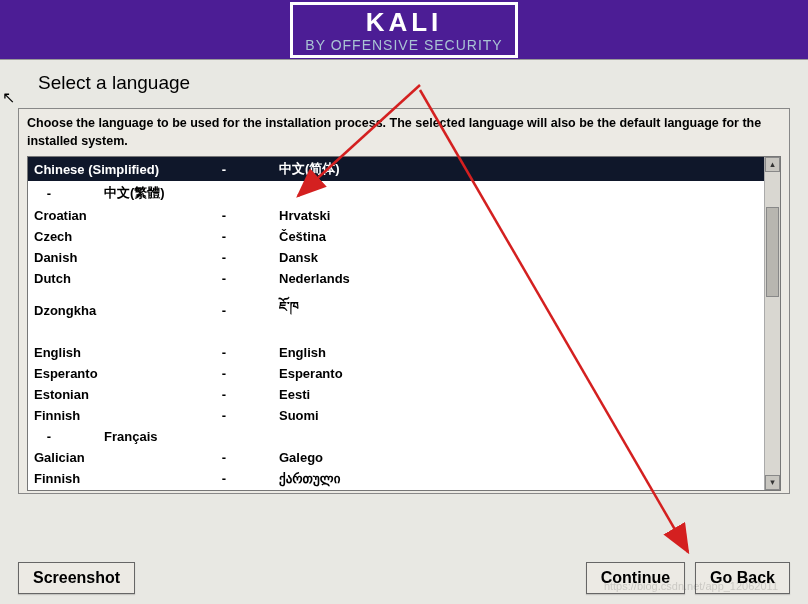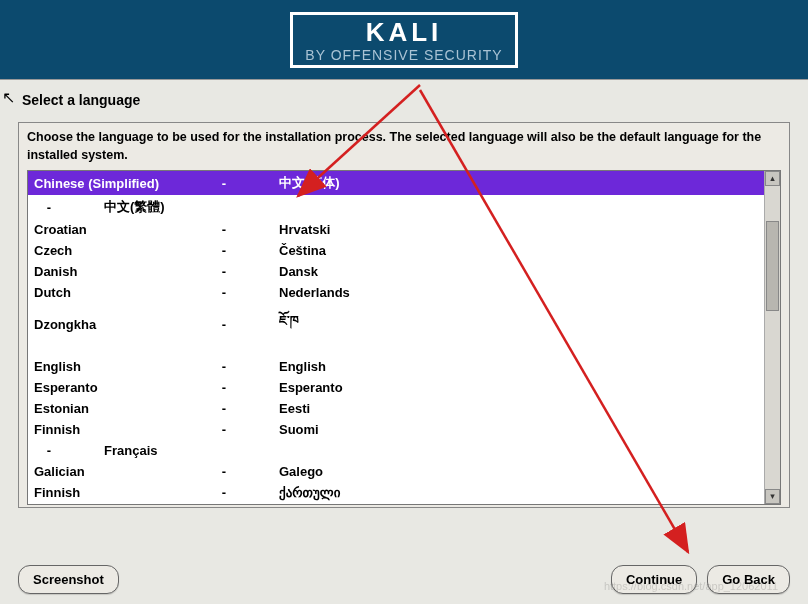--- a/index.html
+++ b/index.html
@@ -5,22 +5,22 @@
     * { box-sizing: border-box; margin: 0; padding: 0; }
     body {
       font-family: Arial, sans-serif;
       background: #e8e8e3;
       width: 808px;
       height: 604px;
       overflow: hidden;
       position: relative;
     }
     .banner {
-      background: #0c4a6e;
-      height: 80px;
+      background: #4c1d95;
+      height: 60px;
       display: flex;
       align-items: center;
       justify-content: center;
       border-bottom: 1px solid #999;
     }
     .logo-box {
       border: 3px solid #fff;
       padding: 4px 12px 2px 12px;
       display: flex;
       flex-direction: column;
@@ -37,24 +37,24 @@
       color: #a9c3d4;
       font-size: 14px;
       letter-spacing: 1px;
       margin-top: 2px;
       text-align: right;
     }
     .content {
       padding: 12px 18px 6px 18px;
     }
     .page-title {
-      font-weight: bold;
-      font-size: 14px;
+      font-weight: normal;
+      font-size: 19px;
       margin-bottom: 14px;
-      margin-left: 4px;
+      margin-left: 20px;
     }
     .panel {
       border: 1px solid #888;
       background: #eceae4;
       padding: 6px 8px 2px 8px;
     }
     .instructions {
       font-size: 12.5px;
       font-weight: bold;
       line-height: 1.4;
@@ -103,41 +103,41 @@
     }
     .row {
       display: flex;
       align-items: center;
       font-size: 13px;
       font-weight: bold;
       padding: 3px 6px;
       cursor: pointer;
     }
     .row.selected {
-      background: #6d28d9;
+      background: #0f172a;
       color: #fff;
     }
     .row.spacer { height: 10px; padding: 0; }
     .col-name { width: 175px; }
     .col-dash { width: 30px; text-align: center; }
     .col-native { flex: 1; margin-left: 40px; }
     .footer {
       position: absolute;
       bottom: 10px;
       left: 18px;
       right: 18px;
       display: flex;
       justify-content: space-between;
     }
     .btn {
       background: #eceae4;
       border: 1px solid #666;
-      border-radius: 12px;
+      border-radius: 0;
       padding: 6px 14px;
-      font-size: 13px;
+      font-size: 16px;
       font-weight: bold;
       cursor: pointer;
       box-shadow: 0 1px 1px rgba(0,0,0,0.15);
     }
     .footer-right { display: flex; gap: 10px; }
     .cursor {
       position: absolute;
       top: 88px;
       left: 2px;
       font-size: 16px;

